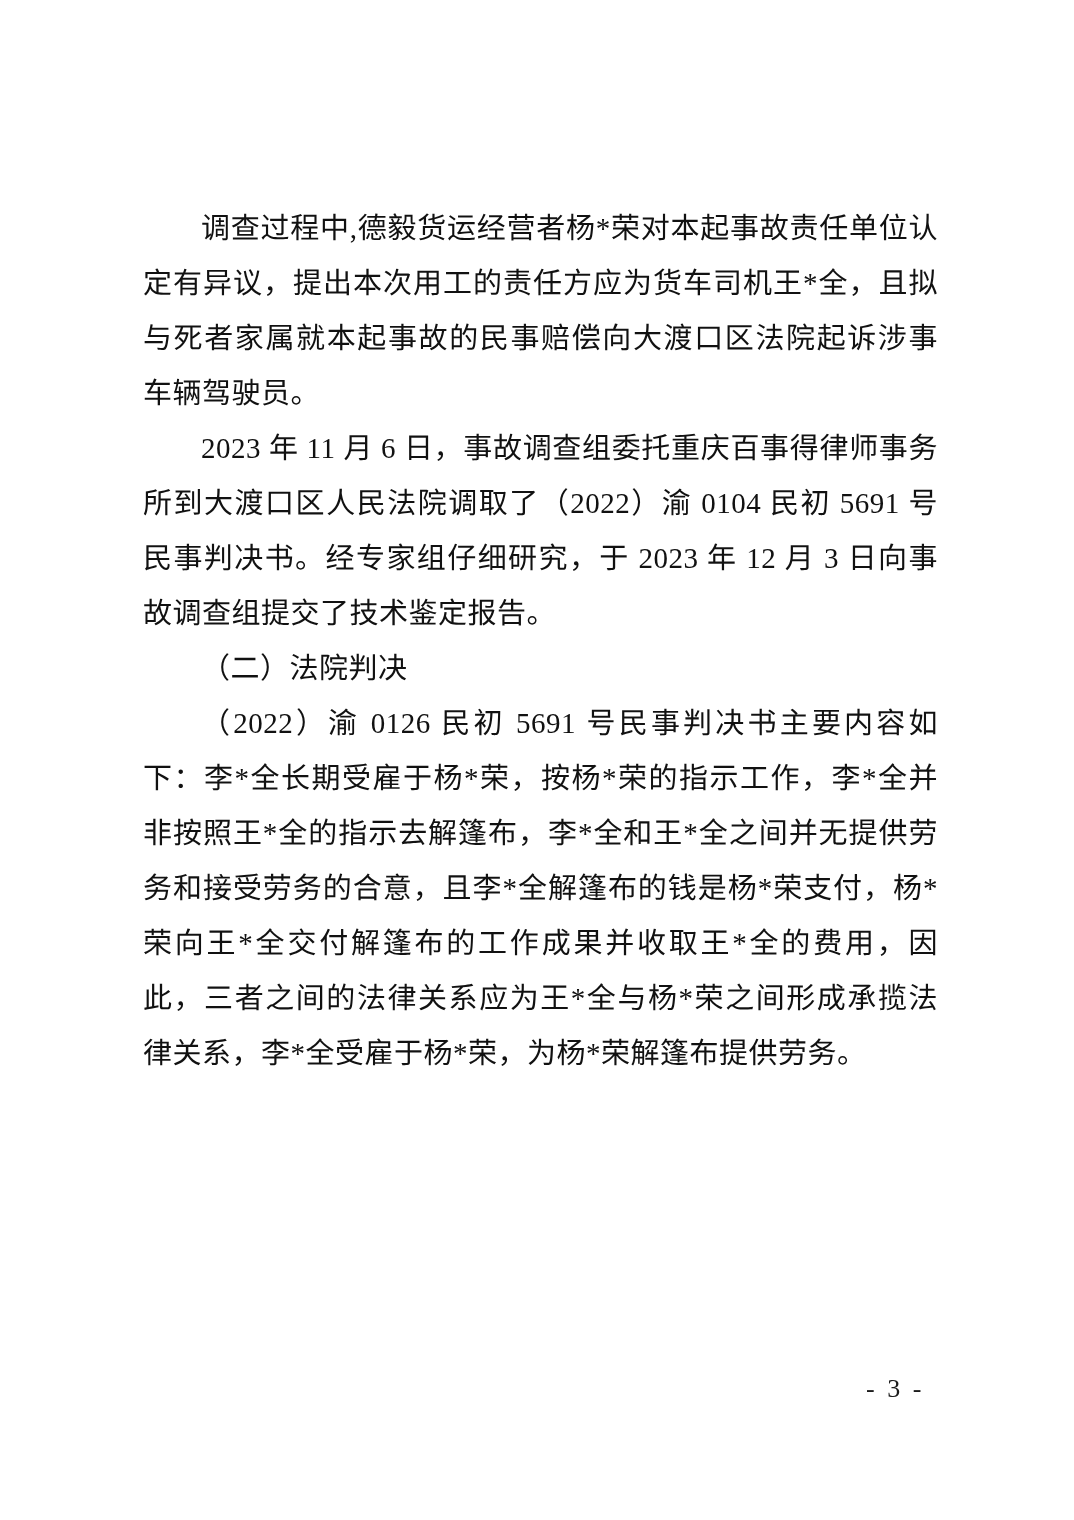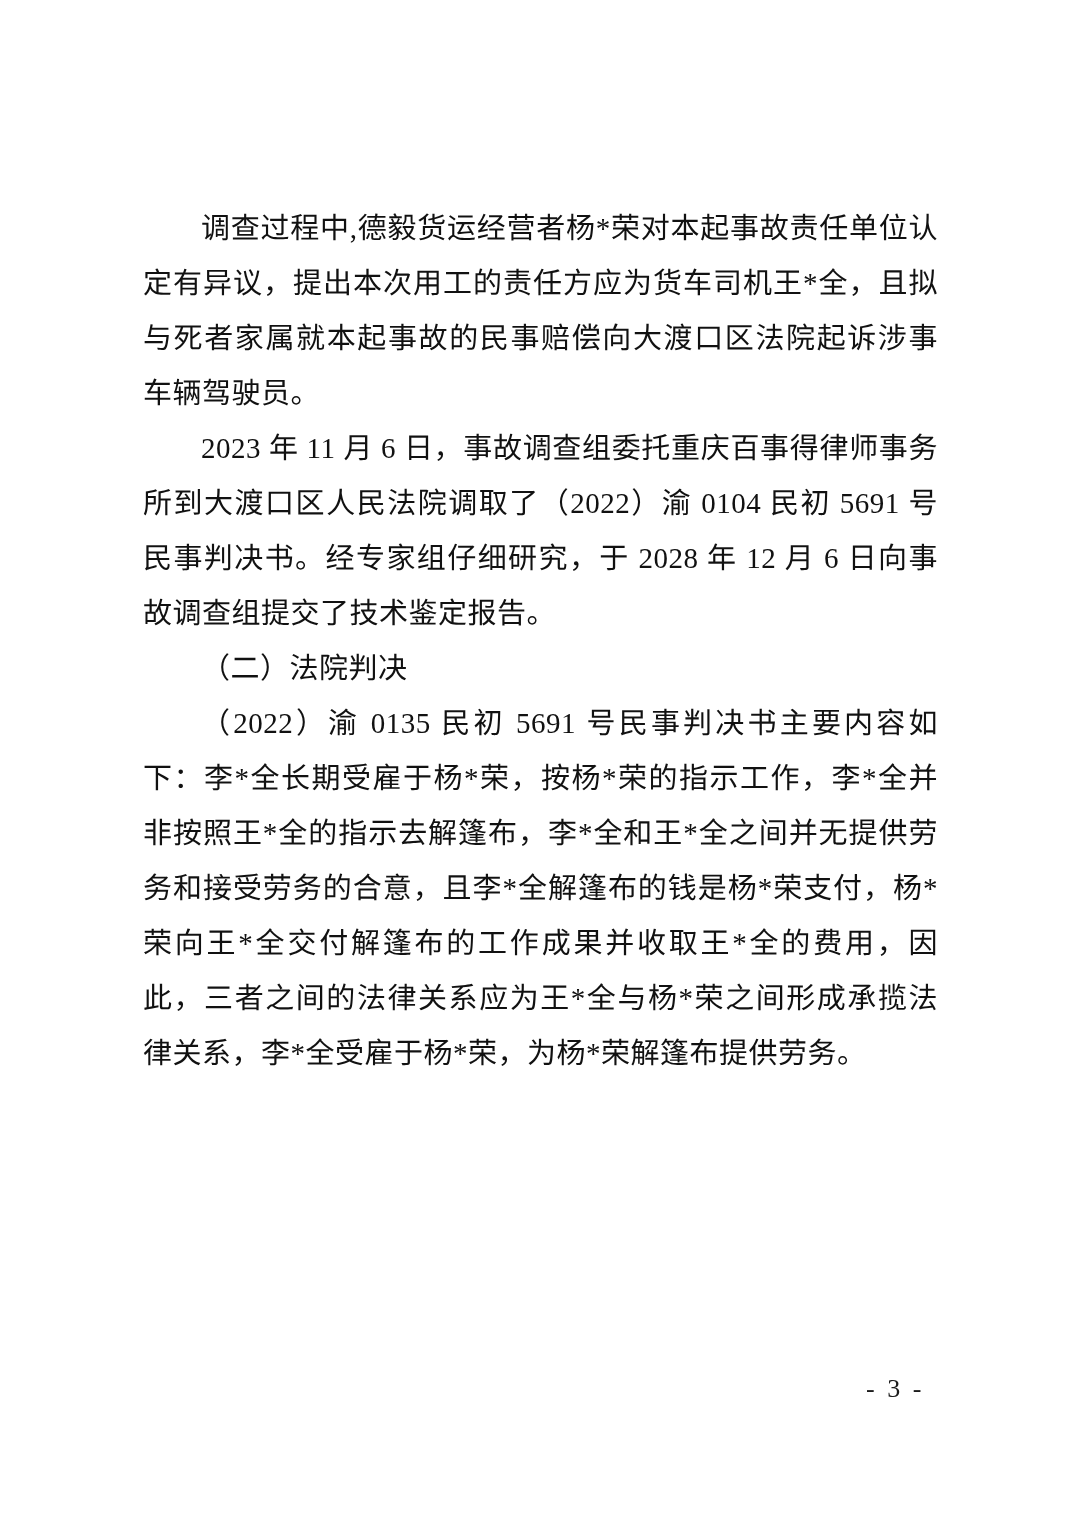--- a/index.html
+++ b/index.html
@@ -57,23 +57,23 @@
 </head>
 <body>
 
 <div class="page">
 
   <main class="content">
 
     <p class="para">调查过程中,德毅货运经营者杨*荣对本起事故责任单位认定有异议，提出本次用工的责任方应为货车司机王*全，且拟与死者家属就本起事故的民事赔偿向大渡口区法院起诉涉事车辆驾驶员。</p>
 
 
-    <p class="para">2023 年 11 月 6 日，事故调查组委托重庆百事得律师事务所到大渡口区人民法院调取了（2022）渝 0104 民初 5691 号民事判决书。经专家组仔细研究，于 2028 年 12 月 6 日向事故调查组提交了技术鉴定报告。</p>
+    <p class="para">2023 年 11 月 6 日，事故调查组委托重庆百事得律师事务所到大渡口区人民法院调取了（2022）渝 0104 民初 5691 号民事判决书。经专家组仔细研究，于 2023 年 12 月 3 日向事故调查组提交了技术鉴定报告。</p>
 
     <h3 class="heading">（二）法院判决</h3>
 
-    <p class="para">（2022）渝 0135 民初 5691 号民事判决书主要内容如下：李*全长期受雇于杨*荣，按杨*荣的指示工作，李*全并非按照王*全的指示去解篷布，李*全和王*全之间并无提供劳务和接受劳务的合意，且李*全解篷布的钱是杨*荣支付，杨*荣向王*全交付解篷布的工作成果并收取王*全的费用，因此，三者之间的法律关系应为王*全与杨*荣之间形成承揽法律关系，李*全受雇于杨*荣，为杨*荣解篷布提供劳务。</p>
+    <p class="para">（2022）渝 0126 民初 5691 号民事判决书主要内容如下：李*全长期受雇于杨*荣，按杨*荣的指示工作，李*全并非按照王*全的指示去解篷布，李*全和王*全之间并无提供劳务和接受劳务的合意，且李*全解篷布的钱是杨*荣支付，杨*荣向王*全交付解篷布的工作成果并收取王*全的费用，因此，三者之间的法律关系应为王*全与杨*荣之间形成承揽法律关系，李*全受雇于杨*荣，为杨*荣解篷布提供劳务。</p>
 
   </main>
 
   <div class="page-number">- 3 -</div>
 
 </div>
 
 </body></html>

